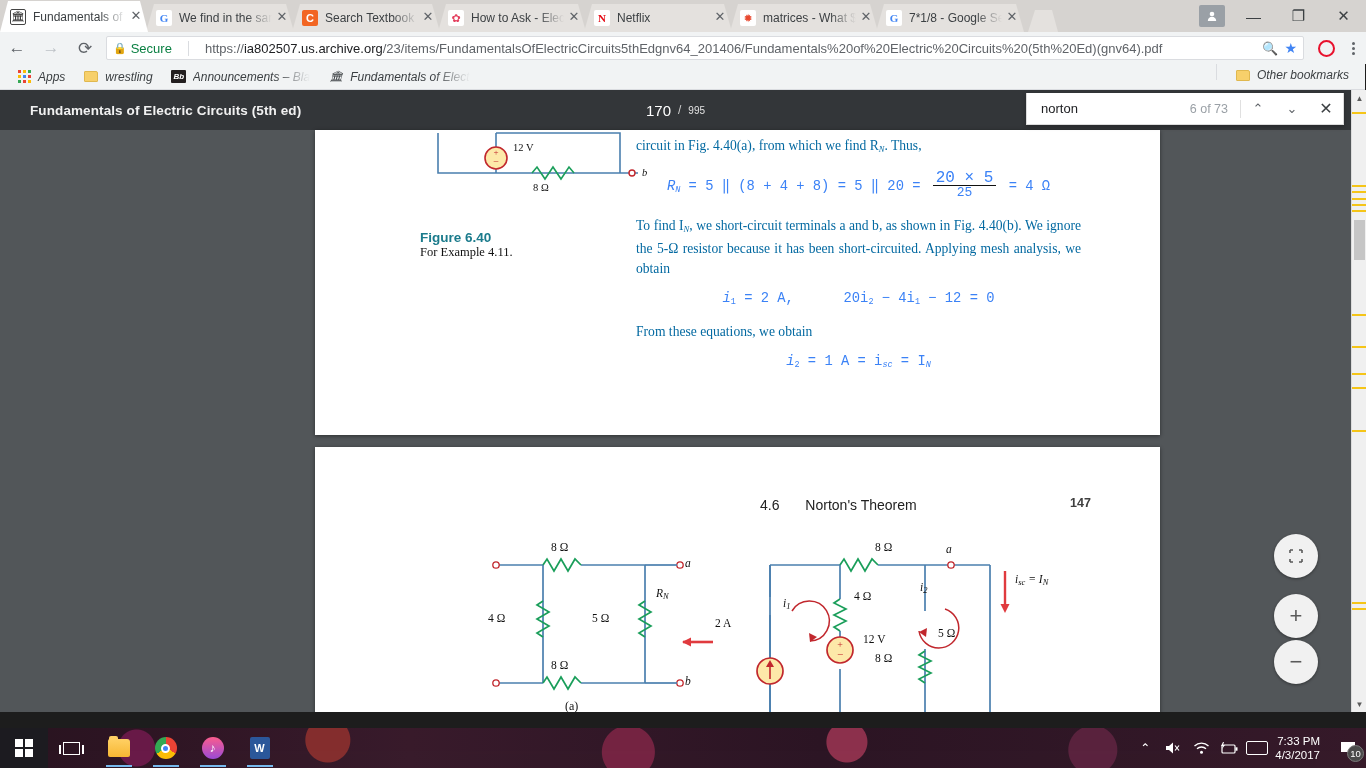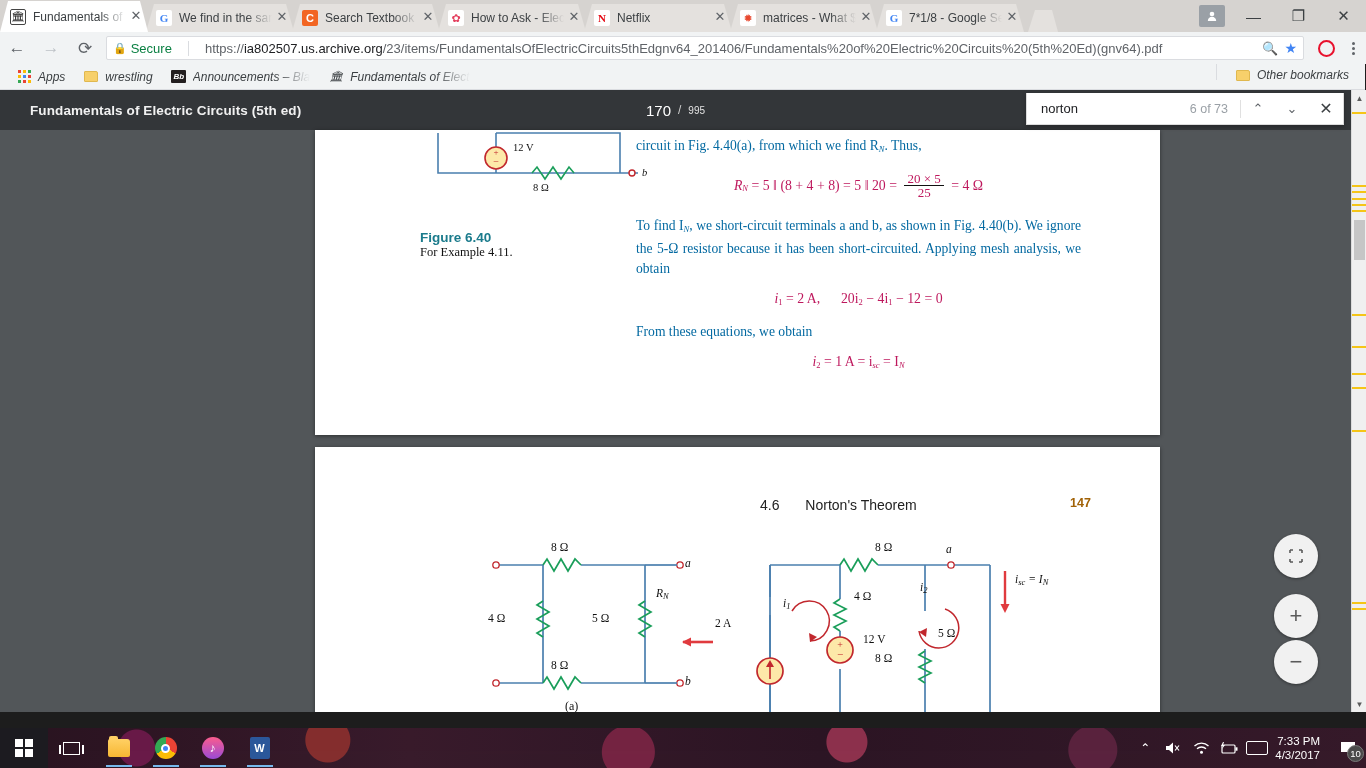--- a/index.html
+++ b/index.html
@@ -159,35 +159,35 @@
   
   .fig439-box { position:absolute; left:105px; top:-15px; width:230px; height:110px; }
   .fig-cap { position:absolute; left:105px; top:100px; }
   .fig-cap .ft { color:#1b7b8c; font-weight:bold; font-size:13.5px;
                  font-family:"Liberation Sans", sans-serif; }
   .fig-cap .fs { font-size:12.5px; font-family:"Liberation Serif", serif; color:#111; }
 
   .col-right { position:absolute; left:321px; top:6px; width:445px; }
   .ptext { font-family:"Liberation Serif", serif; font-size:13.6px; color:#0369a1;
            line-height:19.5px; text-align:justify; }
-  .eq { font-family:Liberation Serif, serif; font-size:13.8px; color:#be185d;
+  .eq { font-family:Liberation Mono, monospace; font-size:13.8px; color:#3b82f6;
         text-align:center; }
   .eq i, .ptext i { font-style:italic; }
   sub { font-size:8.5px; vertical-align:-2px; }
   .frac { display:inline-block; vertical-align:middle; text-align:center;
           line-height:13px; margin:0 4px; position:relative; top:-1px;}
-  .frac .num { display:block; font-size:13px; padding:0 3px;}
+  .frac .num { display:block; font-size:16px; padding:0 3px;}
   .frac .den { display:block; font-size:13px; border-top:1.1px solid #111; padding:0 3px;}
 
   
   .run-head { position:absolute; top:50px; left:445px; font-size:14px;
               font-family:Liberation Sans, sans-serif; color:#222; }
   .run-head .sec { margin-right:22px; }
   .pg-no { position:absolute; top:49px; left:755px; font-size:12.5px; font-weight:bold;
-           color:#a16207; font-family:"Liberation Sans", sans-serif; }
+           color:#404040; font-family:"Liberation Sans", sans-serif; }
   .cklabel { position:absolute; font-family:"Liberation Serif", serif;
              font-size:11.5px; color:#111; white-space:nowrap; }
   .cklabel.it { font-style:italic; }
   .subcap { position:absolute; font-family:"Liberation Serif", serif; font-size:12px;
             color:#111; }
 
   
   .fbtn {
     position:absolute; right:48px; width:44px; height:44px; border-radius:50%;
     background:#f1f1f1; box-shadow:0 1px 3px rgba(0,0,0,.4);

